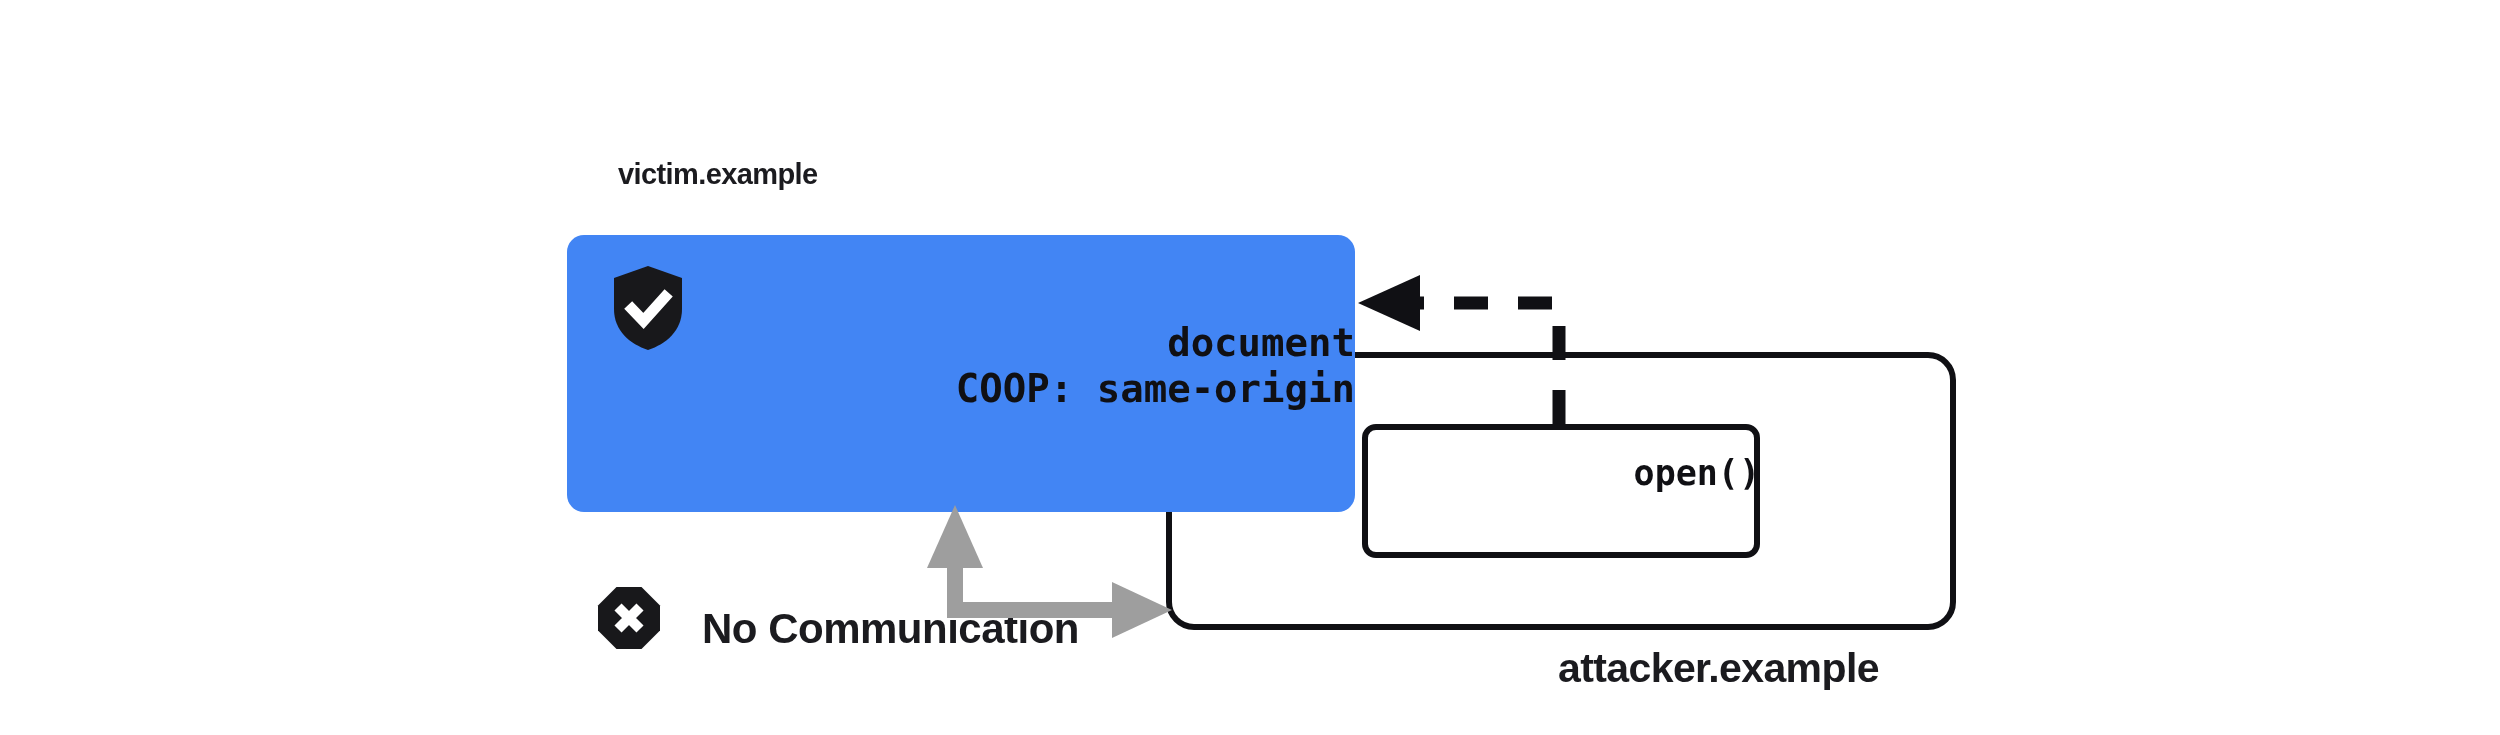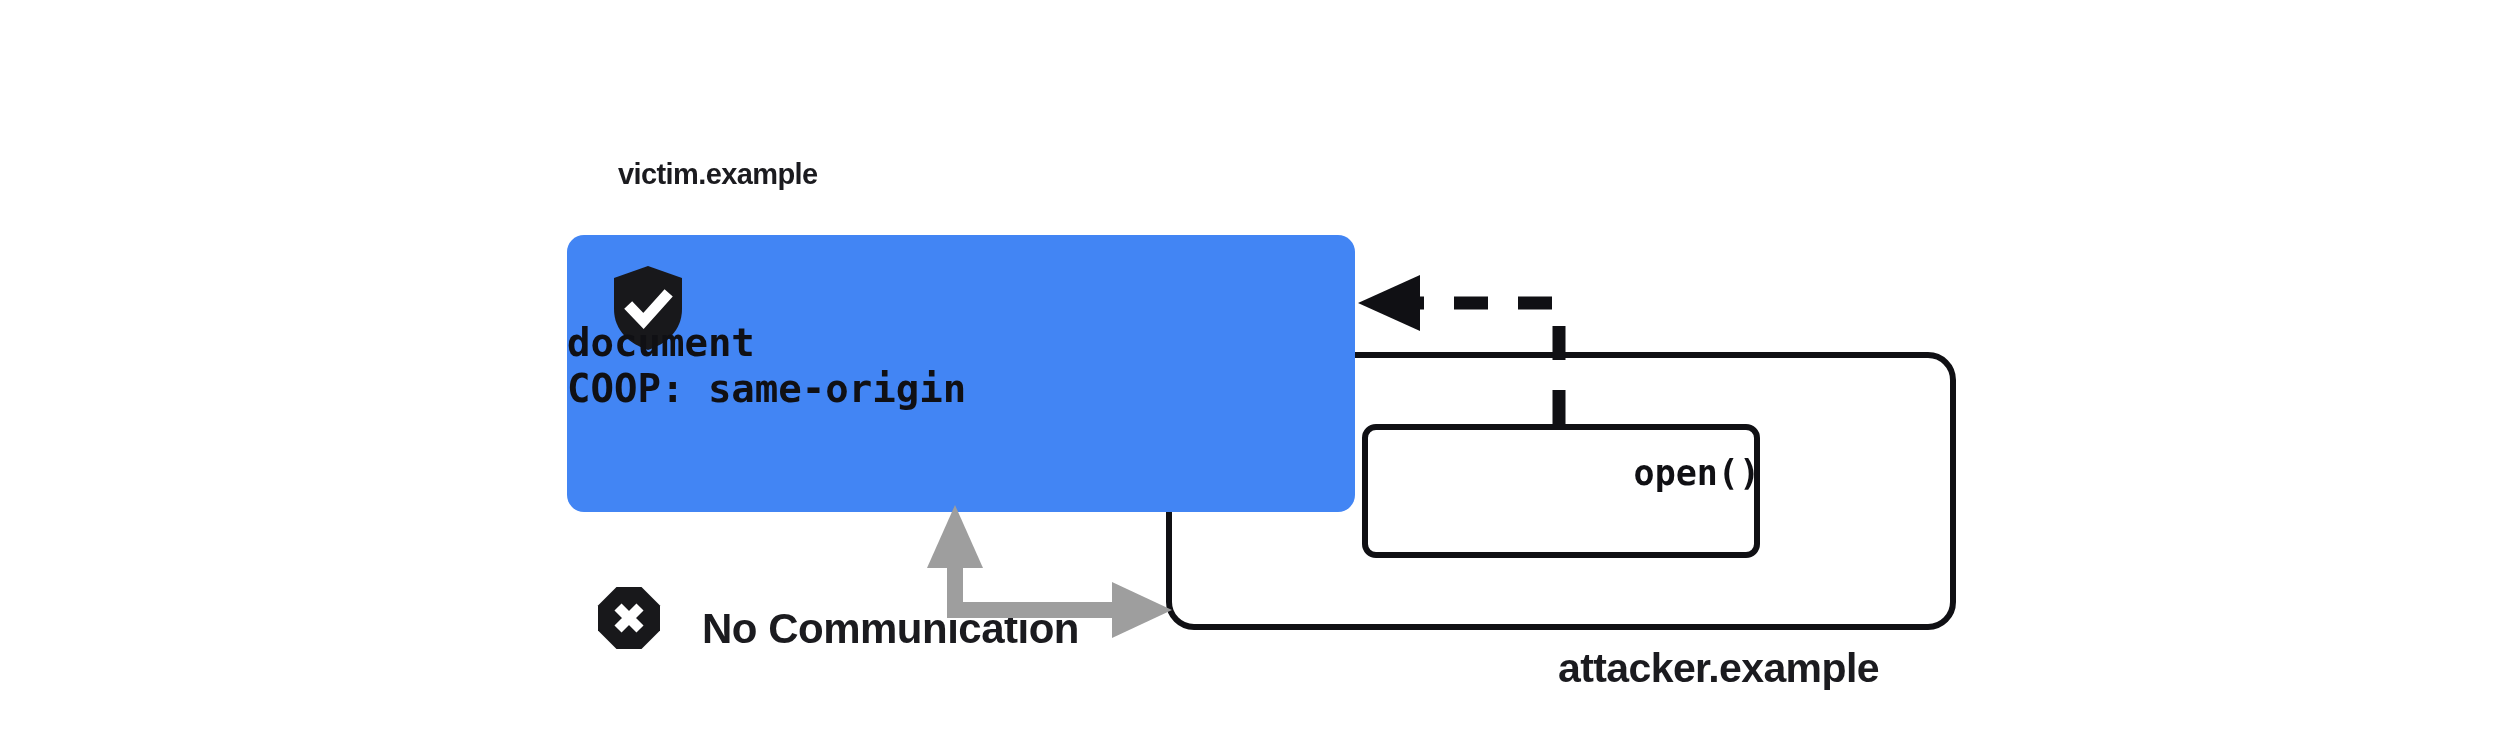--- a/index.html
+++ b/index.html
@@ -51,21 +51,21 @@
     font-size: 42px;
     letter-spacing: -0.5px;
   }
   .mono-text {
     position: absolute;
     font-family: "DejaVu Sans Mono", "Liberation Mono", monospace;
     font-weight: bold;
     color: #101014;
     white-space: pre;
     line-height: 1.18;
-    text-align: left;
+    text-align: right;
   }
   #doc-text {
     left: 567px;
     top: 320px;
     width: 788px;
     font-size: 39px;
   }
   #open-text {
     left: 1362px;
     top: 474px;

